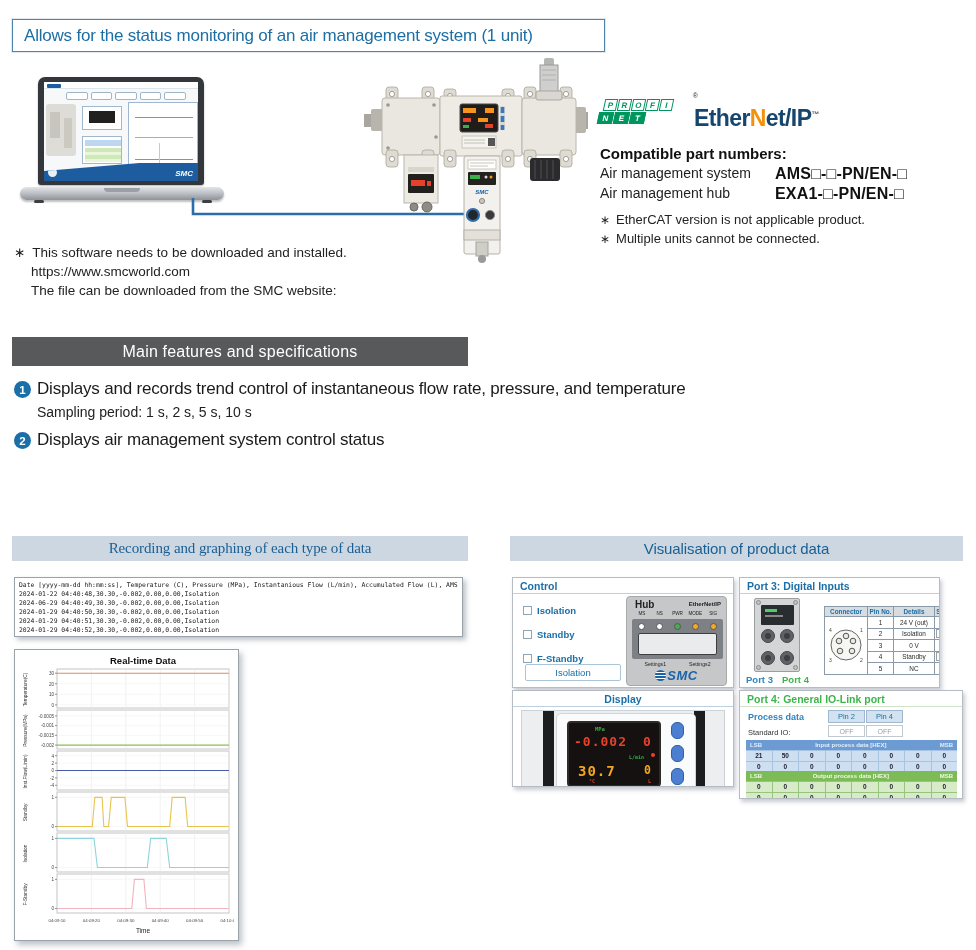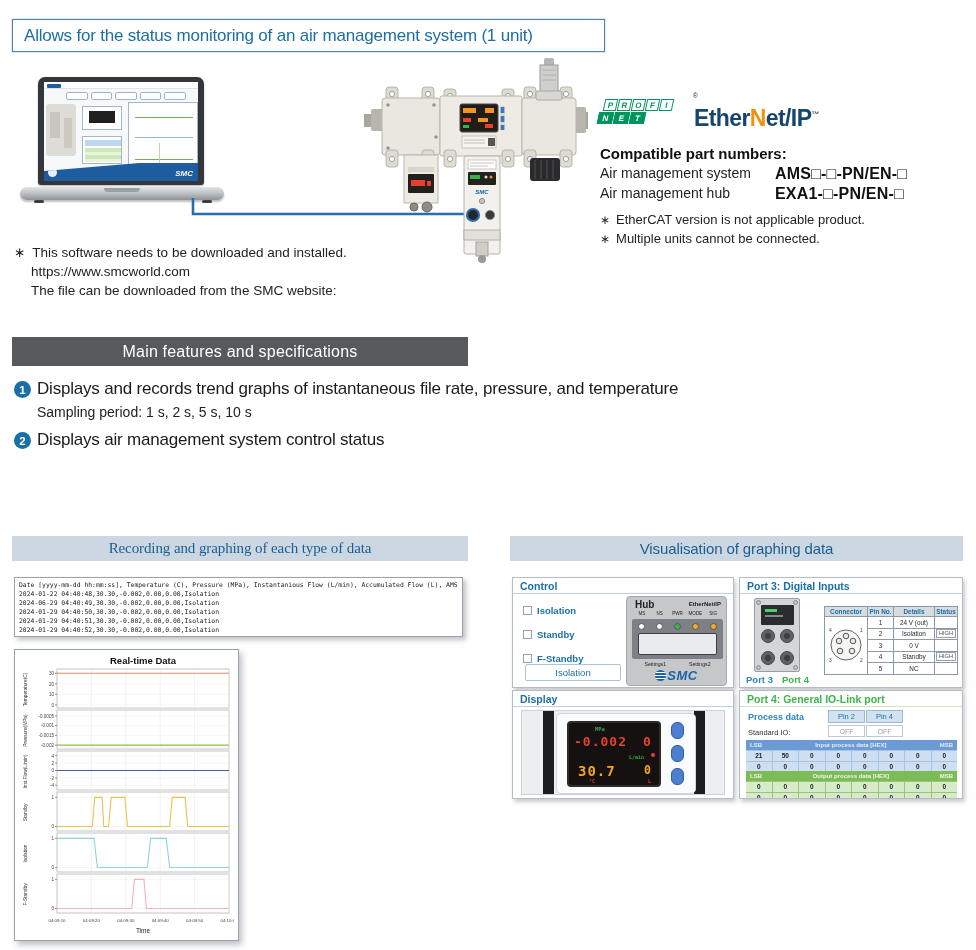--- a/index.html
+++ b/index.html
@@ -88,22 +88,22 @@
   
   .chart-panel { left:14px; top:649px; width:225px; height:292px; background:#fff; border:1px solid #9aa2aa; box-shadow:3px 4px 6px rgba(110,120,130,.45); padding:4px 4px 0 4px; }
 
   
   .vpanel { background:#fff; border:1px solid #b5bcc4; border-radius:0; box-shadow:2px 3px 4px rgba(100,110,125,.35); overflow:hidden; }
   .vpanel .phead { height:16px; padding:2px 7px 0 7px; font-size:10.5px; font-weight:bold; border-bottom:1px solid #bcd2e2; }
   .phead.blue { color:#1a6fa8; } .phead.green { color:#3cb54a; border-bottom-color:#cfe4c8; }
   .pbody { position:relative; width:100%; }
 
   .panel-control { left:512px; top:577px; width:222px; height:111px; }
-  .panel-port3 { left:739px; top:577px; width:224px; height:111px; }
-  .panel-display { left:512px; top:690px; width:222px; height:109px; }
+  .panel-port3 { left:739px; top:577px; width:201px; height:111px; }
+  .panel-display { left:512px; top:690px; width:222px; height:97px;text-align:center; }
   .panel-port4 { left:739px; top:690px; width:224px; height:109px; }
 
   
   .cb-row { position:absolute; left:10px; display:flex; align-items:center; gap:5px; }
   .cb-box { width:9px; height:9px; background:#fff; border:1.2px solid #90a4b2; }
   .cb-label { font-size:9.5px; font-weight:bold; color:#1a6fa8; }
   .iso-btn { position:absolute; left:12px; top:70px; width:96px; height:17px; border:1px solid #aac4d8; border-radius:2px; background:#fff; color:#1a6fa8; font-size:9.5px; display:flex; align-items:center; justify-content:center; }
   .hub-box { position:absolute; right:6px; top:2px; width:101px; height:90px; background:#c6c7c9; border-radius:4px; border:1px solid #a8a9ab; }
   .hub-name { position:absolute; left:8px; top:2px; font-size:10px; font-weight:bold; color:#1e1e20; }
   .hub-proto { position:absolute; right:5px; top:4px; font-size:6px; color:#222; font-weight:bold; }
@@ -356,30 +356,30 @@
     <span>∗</span>
     <span>This software needs to be downloaded and installed.</span>
   </div>
   <div class="cont"><a class="sw-url">https://www.smcworld.com</a></div>
   <div class="cont">The file can be downloaded from the SMC website:</div>
 </div>
 
 <div class="abs feat-banner">Main features and specifications</div>
 <div class="abs feat-row" style="top:379px;">
   <span class="feat-num">1</span>
-  <span class="feat-text">Displays and records trend graphs of instantaneous file rate, pressure, and temperature</span>
+  <span class="feat-text">Displays and records trend control of instantaneous flow rate, pressure, and temperature</span>
 </div>
 <div class="abs feat-sub" style="top:404px;">Sampling period: 1 s, 2 s, 5 s, 10 s</div>
 <div class="abs feat-row" style="top:430px;">
   <span class="feat-num">2</span>
   <span class="feat-text">Displays air management system control status</span>
 </div>
 
 <div class="abs sec-header sec-left">Recording and graphing of each type of data</div>
-<div class="abs sec-header sec-right">Visualisation of graphing data</div>
+<div class="abs sec-header sec-right">Visualisation of product data</div>
 
 <div class="abs log-box">
     <div class="log-line">Date [yyyy-mm-dd hh:mm:ss], Temperature (C), Pressure (MPa), Instantanious Flow (L/min), Accumulated Flow (L), AMS Status</div>
     <div class="log-line">2024-01-22 04:40:48,30.30,-0.002,0.00,0.00,Isolation</div>
     <div class="log-line">2024-06-29 04:40:49,30.30,-0.002,0.00,0.00,Isolation</div>
     <div class="log-line">2024-01-29 04:40:50,30.30,-0.002,0.00,0.00,Isolation</div>
     <div class="log-line">2024-01-29 04:40:51,30.30,-0.002,0.00,0.00,Isolation</div>
     <div class="log-line">2024-01-29 04:40:52,30.30,-0.002,0.00,0.00,Isolation</div>
   </div>
 

